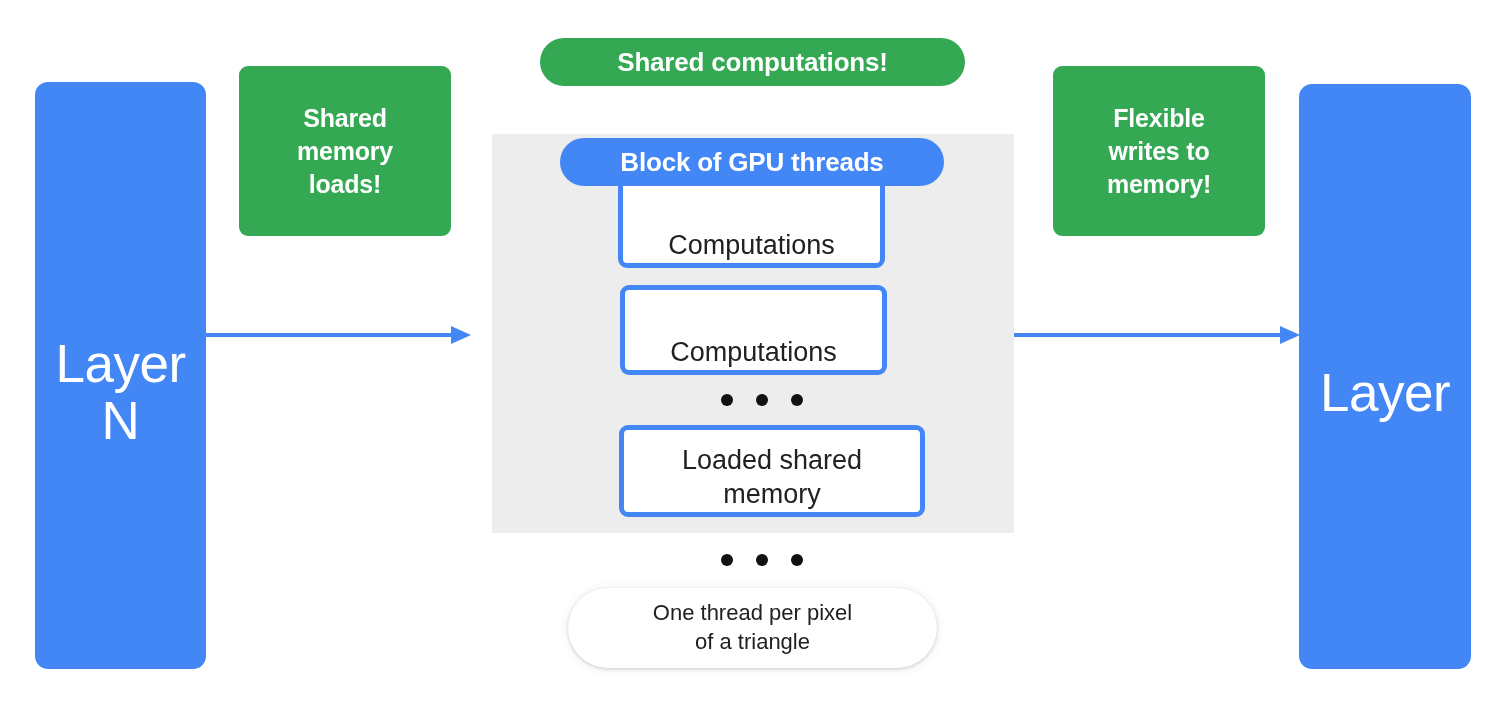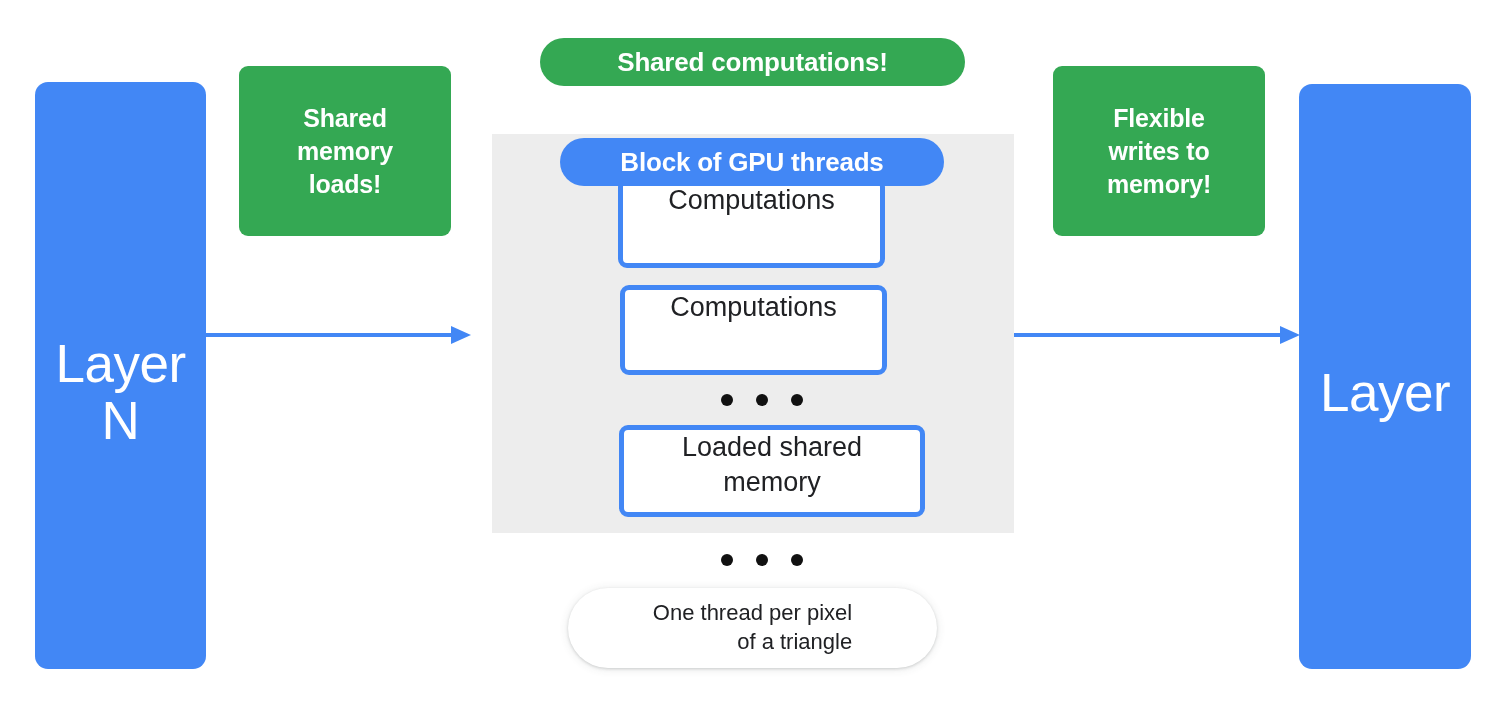--- a/index.html
+++ b/index.html
@@ -66,21 +66,21 @@
     left: 1053px; top: 35px; width: 212px; height: 170px; align-items: center;
   }
 
   
   .pill {
     position: absolute;
     border-radius: 999px;
     display: flex;
     align-items: center;
     justify-content: center;
-    text-align: right;
+    text-align: center;
   }
   #pill-shared-computations {
     left: 540px; top: 38px; width: 425px; height: 48px;
     background: #34a853;
     color: #ffffff;
     font-weight: bold;
     font-size: 26px;
     letter-spacing: -0.2px;
   }
   #pill-block-of-gpu-threads {
@@ -109,21 +109,21 @@
     background: #ededed;
   }
 
   
   .thread-box {
     position: absolute;
     background: #ffffff;
     border: 5px solid #4287f5;
     border-radius: 9px;
     display: flex;
-    align-items: flex-start;
+    align-items: flex-end;
     justify-content: center;
     text-align: center;
     color: #202124;
     font-size: 27px;
     line-height: 1.28;
     box-sizing: border-box;
   }
   #thread-box-0 { left: 618px; top: 178px; width: 267px; height: 90px; }
   #thread-box-1 { left: 620px; top: 285px; width: 267px; height: 90px; }
   #thread-box-2 { left: 619px; top: 425px; width: 306px; height: 92px; }

